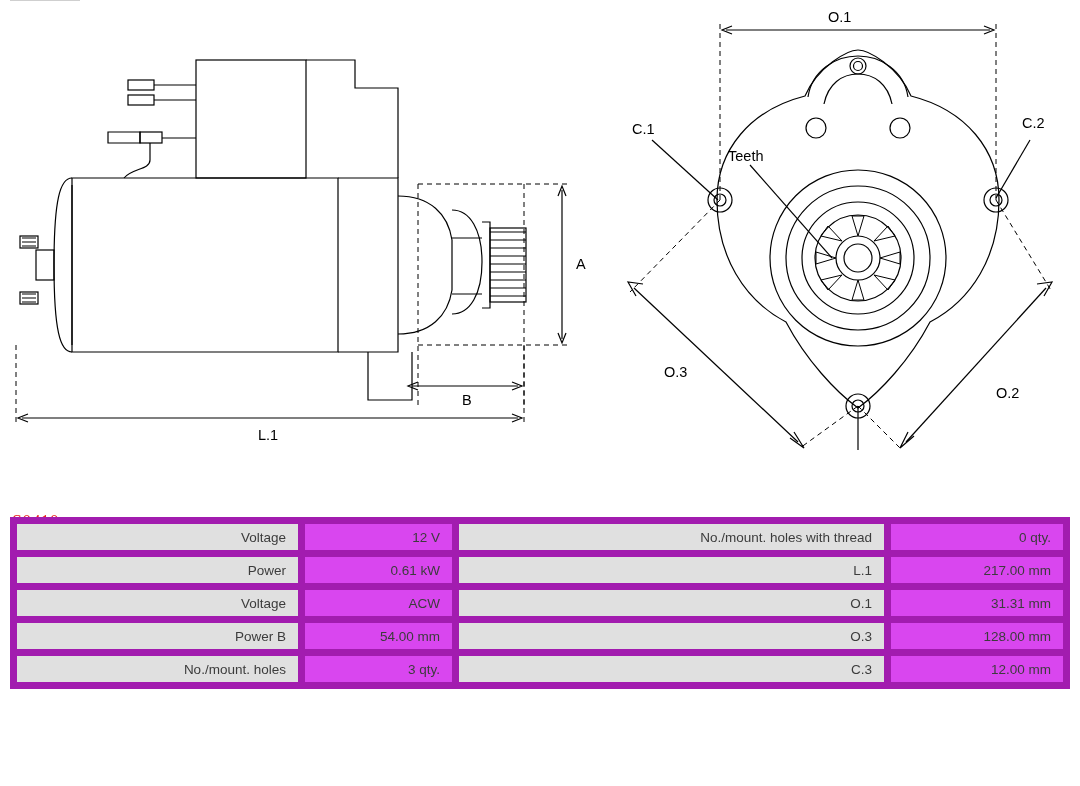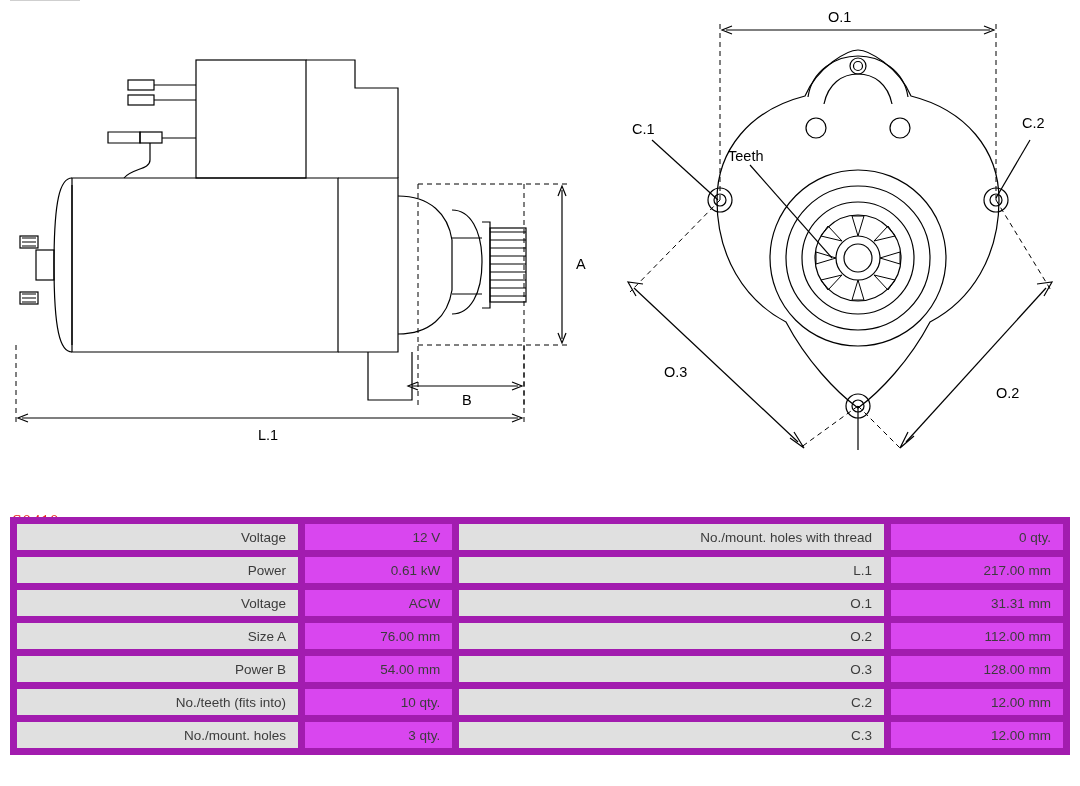--- a/index.html
+++ b/index.html
@@ -263,38 +263,26 @@
         <td class="label">L.1</td>
         <td class="value">217.00 mm</td>
       </tr>
       <tr>
         <td class="label">Voltage</td>
         <td class="value">ACW</td>
         <td class="label">O.1</td>
         <td class="value">31.31 mm</td>
       </tr>
       <tr>
-        <td class="label">Size A</td>
-        <td class="value">76.00 mm</td>
-        <td class="label">O.2</td>
-        <td class="value">112.00 mm</td>
-      </tr>
-      <tr>
         <td class="label">Power B</td>
         <td class="value">54.00 mm</td>
         <td class="label">O.3</td>
         <td class="value">128.00 mm</td>
       </tr>
       <tr>
-        <td class="label">No./teeth (fits into)</td>
-        <td class="value">10 qty.</td>
-        <td class="label">C.2</td>
-        <td class="value">12.00 mm</td>
-      </tr>
-      <tr>
         <td class="label">No./mount. holes</td>
         <td class="value">3 qty.</td>
         <td class="label">C.3</td>
         <td class="value">12.00 mm</td>
       </tr>
     </tbody>
   </table>
 
 </div>
 

